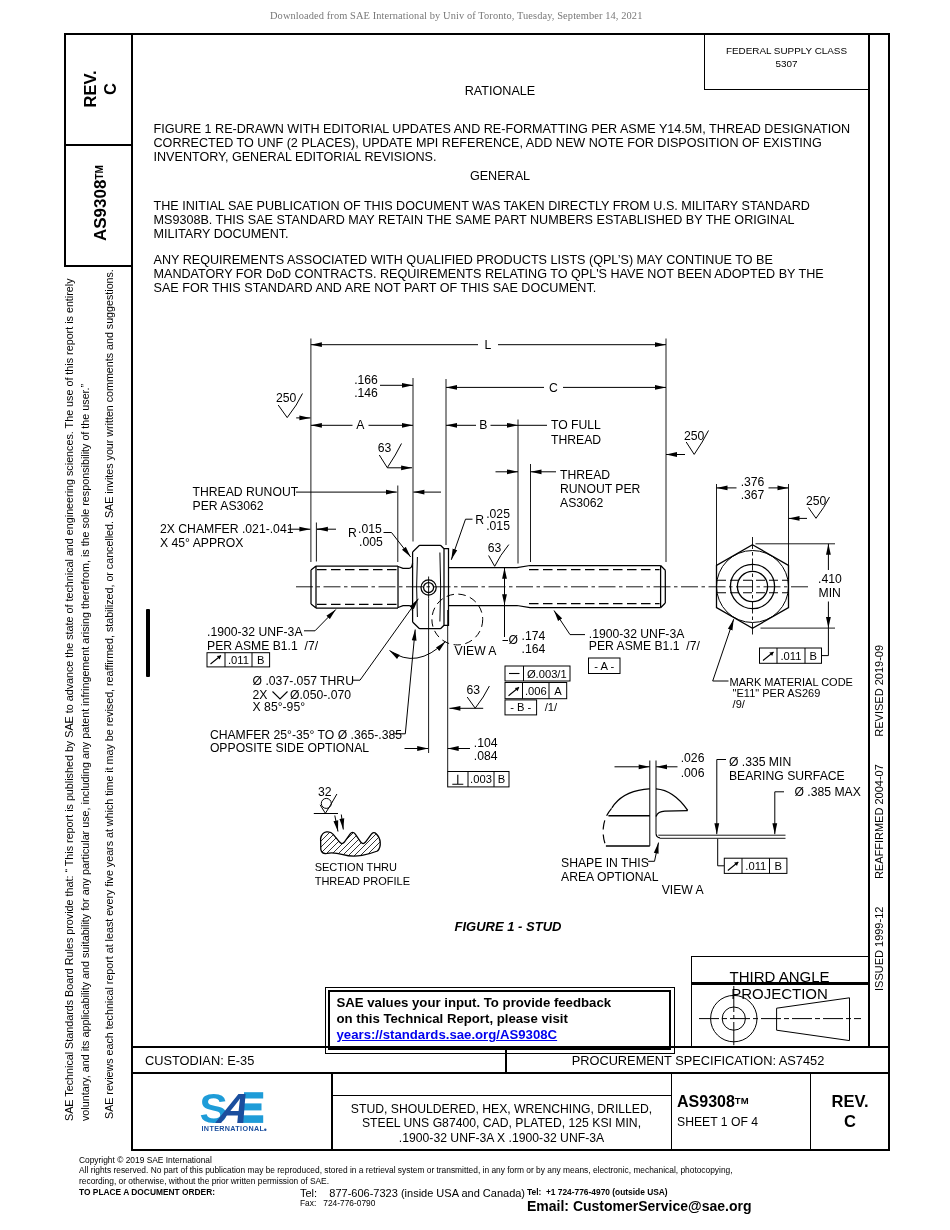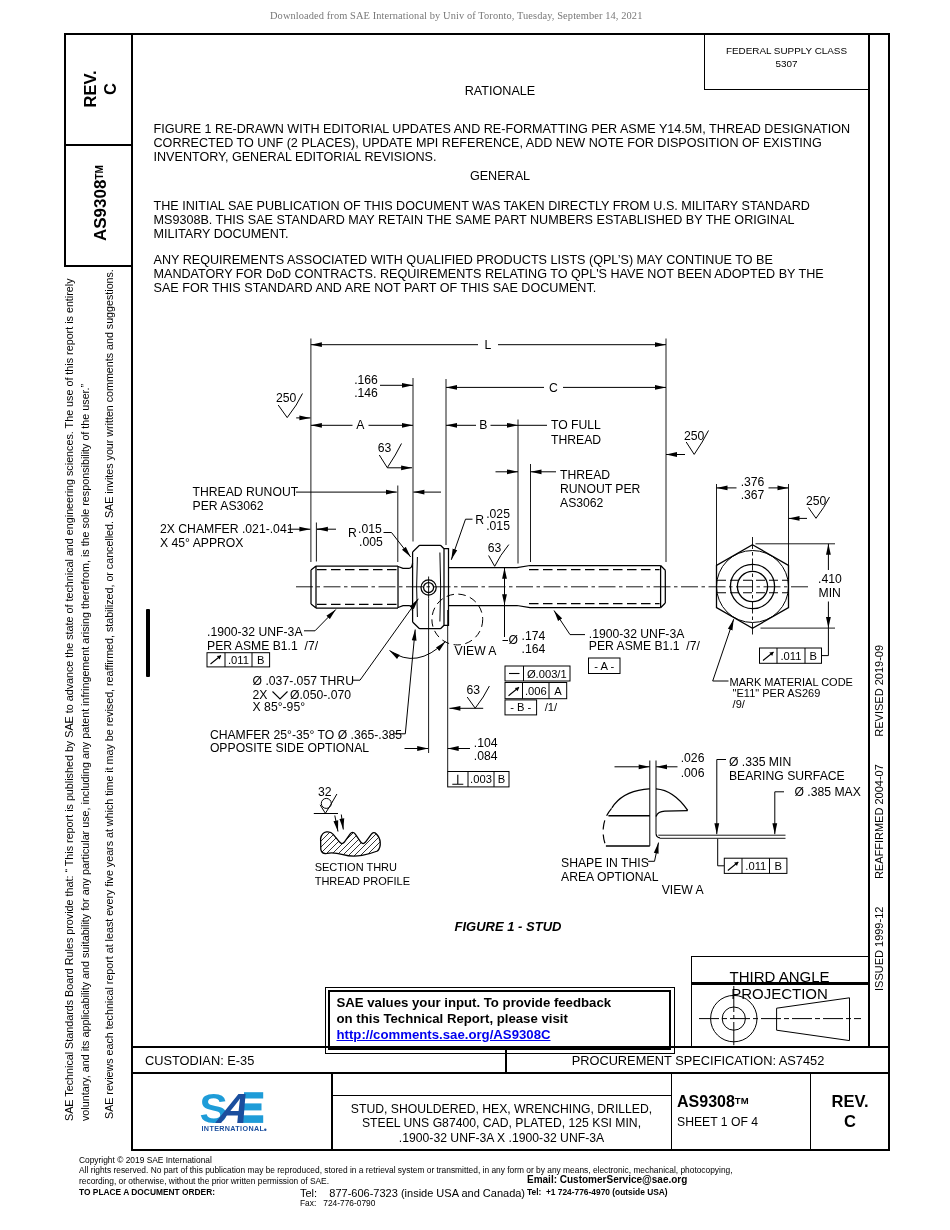--- a/index.html
+++ b/index.html
@@ -36,21 +36,21 @@
 <div class="abs body-txt" style="left:131px;top:84px;width:738px;text-align:center;">RATIONALE</div>
 <div class="abs body-txt" style="left:153.5px;top:122px;">FIGURE 1 RE-DRAWN WITH EDITORIAL UPDATES AND RE-FORMATTING PER ASME Y14.5M, THREAD DESIGNATION<br>CORRECTED TO UNF (2 PLACES), UPDATE MPI REFERENCE, ADD NEW NOTE FOR DISPOSITION OF EXISTING<br>INVENTORY, GENERAL EDITORIAL REVISIONS.</div>
 <div class="abs body-txt" style="left:131px;top:169px;width:738px;text-align:center;">GENERAL</div>
 <div class="abs body-txt" style="left:153.5px;top:199px;">THE INITIAL SAE PUBLICATION OF THIS DOCUMENT WAS TAKEN DIRECTLY FROM U.S. MILITARY STANDARD<br>MS9308B. THIS SAE STANDARD MAY RETAIN THE SAME PART NUMBERS ESTABLISHED BY THE ORIGINAL<br>MILITARY DOCUMENT.</div>
 <div class="abs body-txt" style="left:153.5px;top:252.7px;">ANY REQUIREMENTS ASSOCIATED WITH QUALIFIED PRODUCTS LISTS (QPL’S) MAY CONTINUE TO BE<br>MANDATORY FOR DoD CONTRACTS. REQUIREMENTS RELATING TO QPL'S HAVE NOT BEEN ADOPTED BY THE<br>SAE FOR THIS STANDARD AND ARE NOT PART OF THIS SAE DOCUMENT.</div>
 
 <div class="abs" style="left:139px;top:919px;width:738px;text-align:center;font-weight:bold;font-style:italic;font-size:13px;">FIGURE 1 - STUD</div>
 
 <div class="abs" style="left:324.5px;top:970.5px;width:350px;height:67px;border:1.2px solid #000;box-sizing:border-box;margin-top:16px;">
   <div style="position:absolute;left:2.5px;top:2.5px;right:2.5px;bottom:2.5px;border:2px solid #000;"></div>
-  <div style="position:absolute;left:11px;top:7px;font-weight:bold;font-size:13.2px;line-height:16.2px;">SAE values your input. To provide feedback<br>on this Technical Report, please visit<br><span style="color:#0000EE;text-decoration:underline;">http://comments.sae.org/AS9308C</span></div>
+  <div style="position:absolute;left:11px;top:7px;font-weight:bold;font-size:13.2px;line-height:16.2px;">SAE values your input. To provide feedback<br>on this Technical Report, please visit<br><span style="color:#0000EE;text-decoration:underline;">years://standards.sae.org/AS9308C</span></div>
 </div>
 
 <div class="abs" style="left:690.5px;top:956px;width:178px;height:92px;border:1.4px solid #000;box-sizing:border-box;"></div>
 <div class="abs" style="left:690.5px;top:982.3px;width:178px;height:2.4px;background:#000;"></div>
 <div class="abs" style="left:690.5px;top:968px;width:178px;text-align:center;font-size:15px;">THIRD ANGLE PROJECTION</div>
 <svg class="abs" style="left:690.5px;top:984.7px;" width="178" height="63" viewBox="0 0 178 63">
   <g stroke="#000" fill="none" stroke-width="1">
     <circle cx="42.8" cy="33.6" r="23.2"></circle>
     <circle cx="42.8" cy="33.6" r="11.6"></circle>
     <line x1="42.8" y1="1" x2="42.8" y2="60.2" stroke-dasharray="26 3 4 3"></line>
@@ -86,21 +86,21 @@
   </g>
   <text x="201.5" y="1131.4" font-size="7.2" font-weight="bold" fill="#1a4e9e" letter-spacing="0.35">INTERNATIONAL</text>
   <circle cx="265.3" cy="1129.8" r="1.2" fill="#1a4e9e"></circle>
 </svg>
 
 <div class="abs" style="left:79px;top:1154.5px;font-size:8.4px;line-height:10.8px;">Copyright © 2019 SAE International<br>All rights reserved. No part of this publication may be reproduced, stored in a retrieval system or transmitted, in any form or by any means, electronic, mechanical, photocopying,<br>recording, or otherwise, without the prior written permission of SAE.</div>
 <div class="abs" style="left:79px;top:1186.8px;font-size:8.4px;font-weight:bold;text-align:center;">TO PLACE A DOCUMENT ORDER:</div>
 <div class="abs" style="left:300px;top:1186.8px;font-size:11px;font-weight:normal;">Tel:&nbsp;&nbsp;&nbsp;&nbsp;877-606-7323 (inside USA and Canada)</div>
 <div class="abs" style="left:527px;top:1186.8px;font-size:8.4px;font-weight:bold;">Tel:&nbsp;&nbsp;+1 724-776-4970 (outside USA)</div>
 <div class="abs" style="left:300px;top:1197.6px;font-size:8.4px;font-weight:normal;">Fax:&nbsp;&nbsp;&nbsp;724-776-0790</div>
-<div class="abs" style="left:527px;top:1174px;font-size:10px;font-weight:bold;">Email: CustomerService@sae.org</div>
+<div class="abs" style="left:527px;top:1198px;font-size:14px;font-weight:bold;">Email: CustomerService@sae.org</div>
 <div class="abs" style="left:690px;top:1197.6px;font-size:8.4px;font-weight:bold;margin-top:39px;">SAE WEB ADDRESS: http://www.sae.org</div>
 
 <div class="abs" style="left:145.5px;top:609px;width:4px;height:68px;background:#000;border-radius:1px;"></div>
 
 <svg class="abs" style="left:131px;top:330px;" width="738" height="645" viewBox="131 330 738 645">
 <defs>
 <marker id="ar" viewBox="0 0 12 6" markerWidth="12" markerHeight="6" refX="11.3" refY="3" orient="auto-start-reverse" markerUnits="userSpaceOnUse">
           <path d="M0.3,0.6 L11.3,3 L0.3,5.4 Z" fill="#000"></path>
         </marker>
 <clipPath id="tpc">

